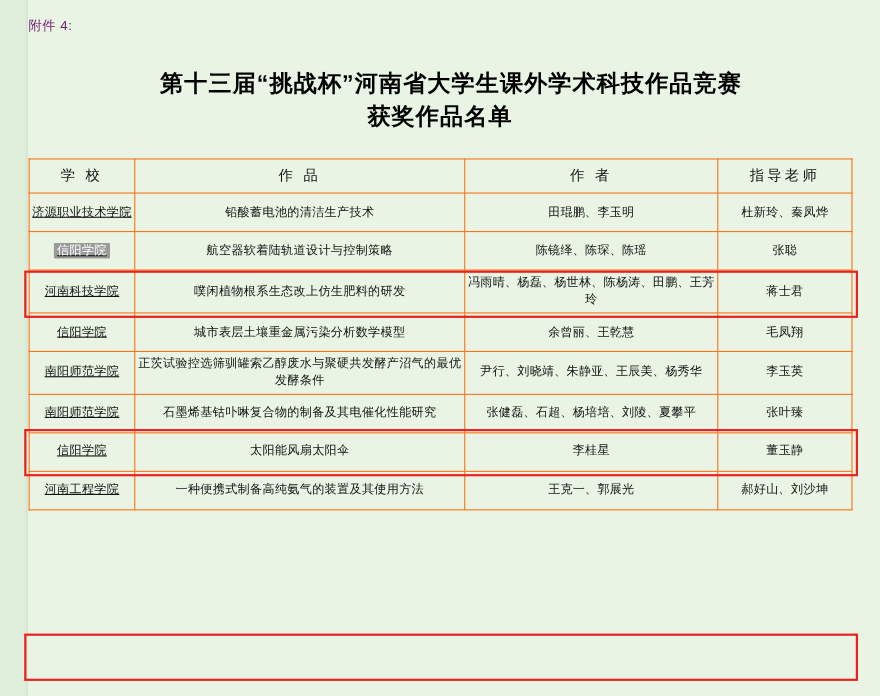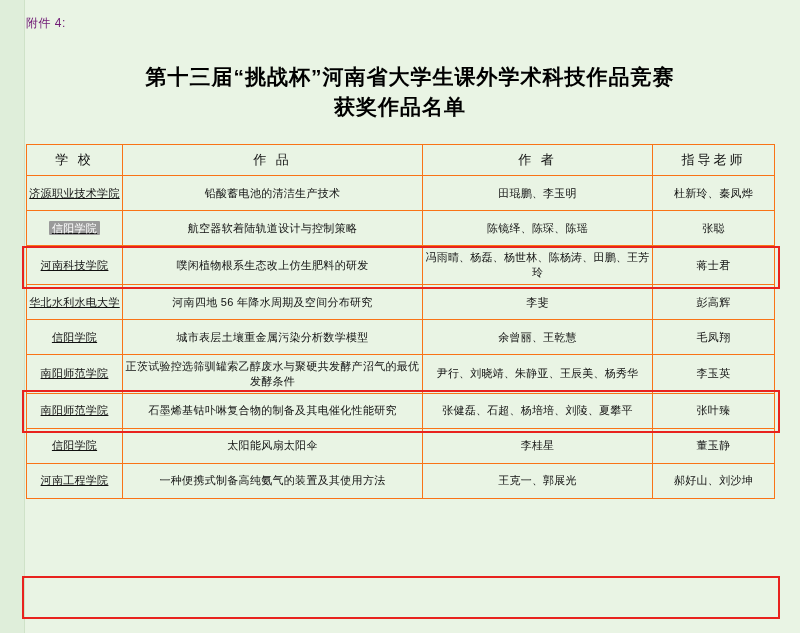--- a/index.html
+++ b/index.html
@@ -150,26 +150,20 @@
           <td class="author">陈镜绎、陈琛、陈瑶</td>
           <td class="mentor">张聪</td>
         </tr>
         <tr class="tall">
           <td class="school">河南科技学院</td>
           <td class="work">噗闲植物根系生态改上仿生肥料的研发</td>
           <td class="author">冯雨晴、杨磊、杨世林、陈杨涛、田鹏、王芳玲</td>
           <td class="mentor">蒋士君</td>
         </tr>
         <tr class="row">
-          <td class="school">华北水利水电大学</td>
-          <td class="work">河南四地 56 年降水周期及空间分布研究</td>
-          <td class="author">李斐</td>
-          <td class="mentor">彭高辉</td>
-        </tr>
-        <tr class="row">
           <td class="school">信阳学院</td>
           <td class="work">城市表层土壤重金属污染分析数学模型</td>
           <td class="author">余曾丽、王乾慧</td>
           <td class="mentor">毛凤翔</td>
         </tr>
         <tr class="row">
           <td class="school">南阳师范学院</td>
           <td class="work">正茨试验控选筛驯罐索乙醇废水与聚硬共发酵产沼气的最优发酵条件</td>
           <td class="author">尹行、刘晓靖、朱静亚、王辰美、杨秀华</td>
           <td class="mentor">李玉英</td>

